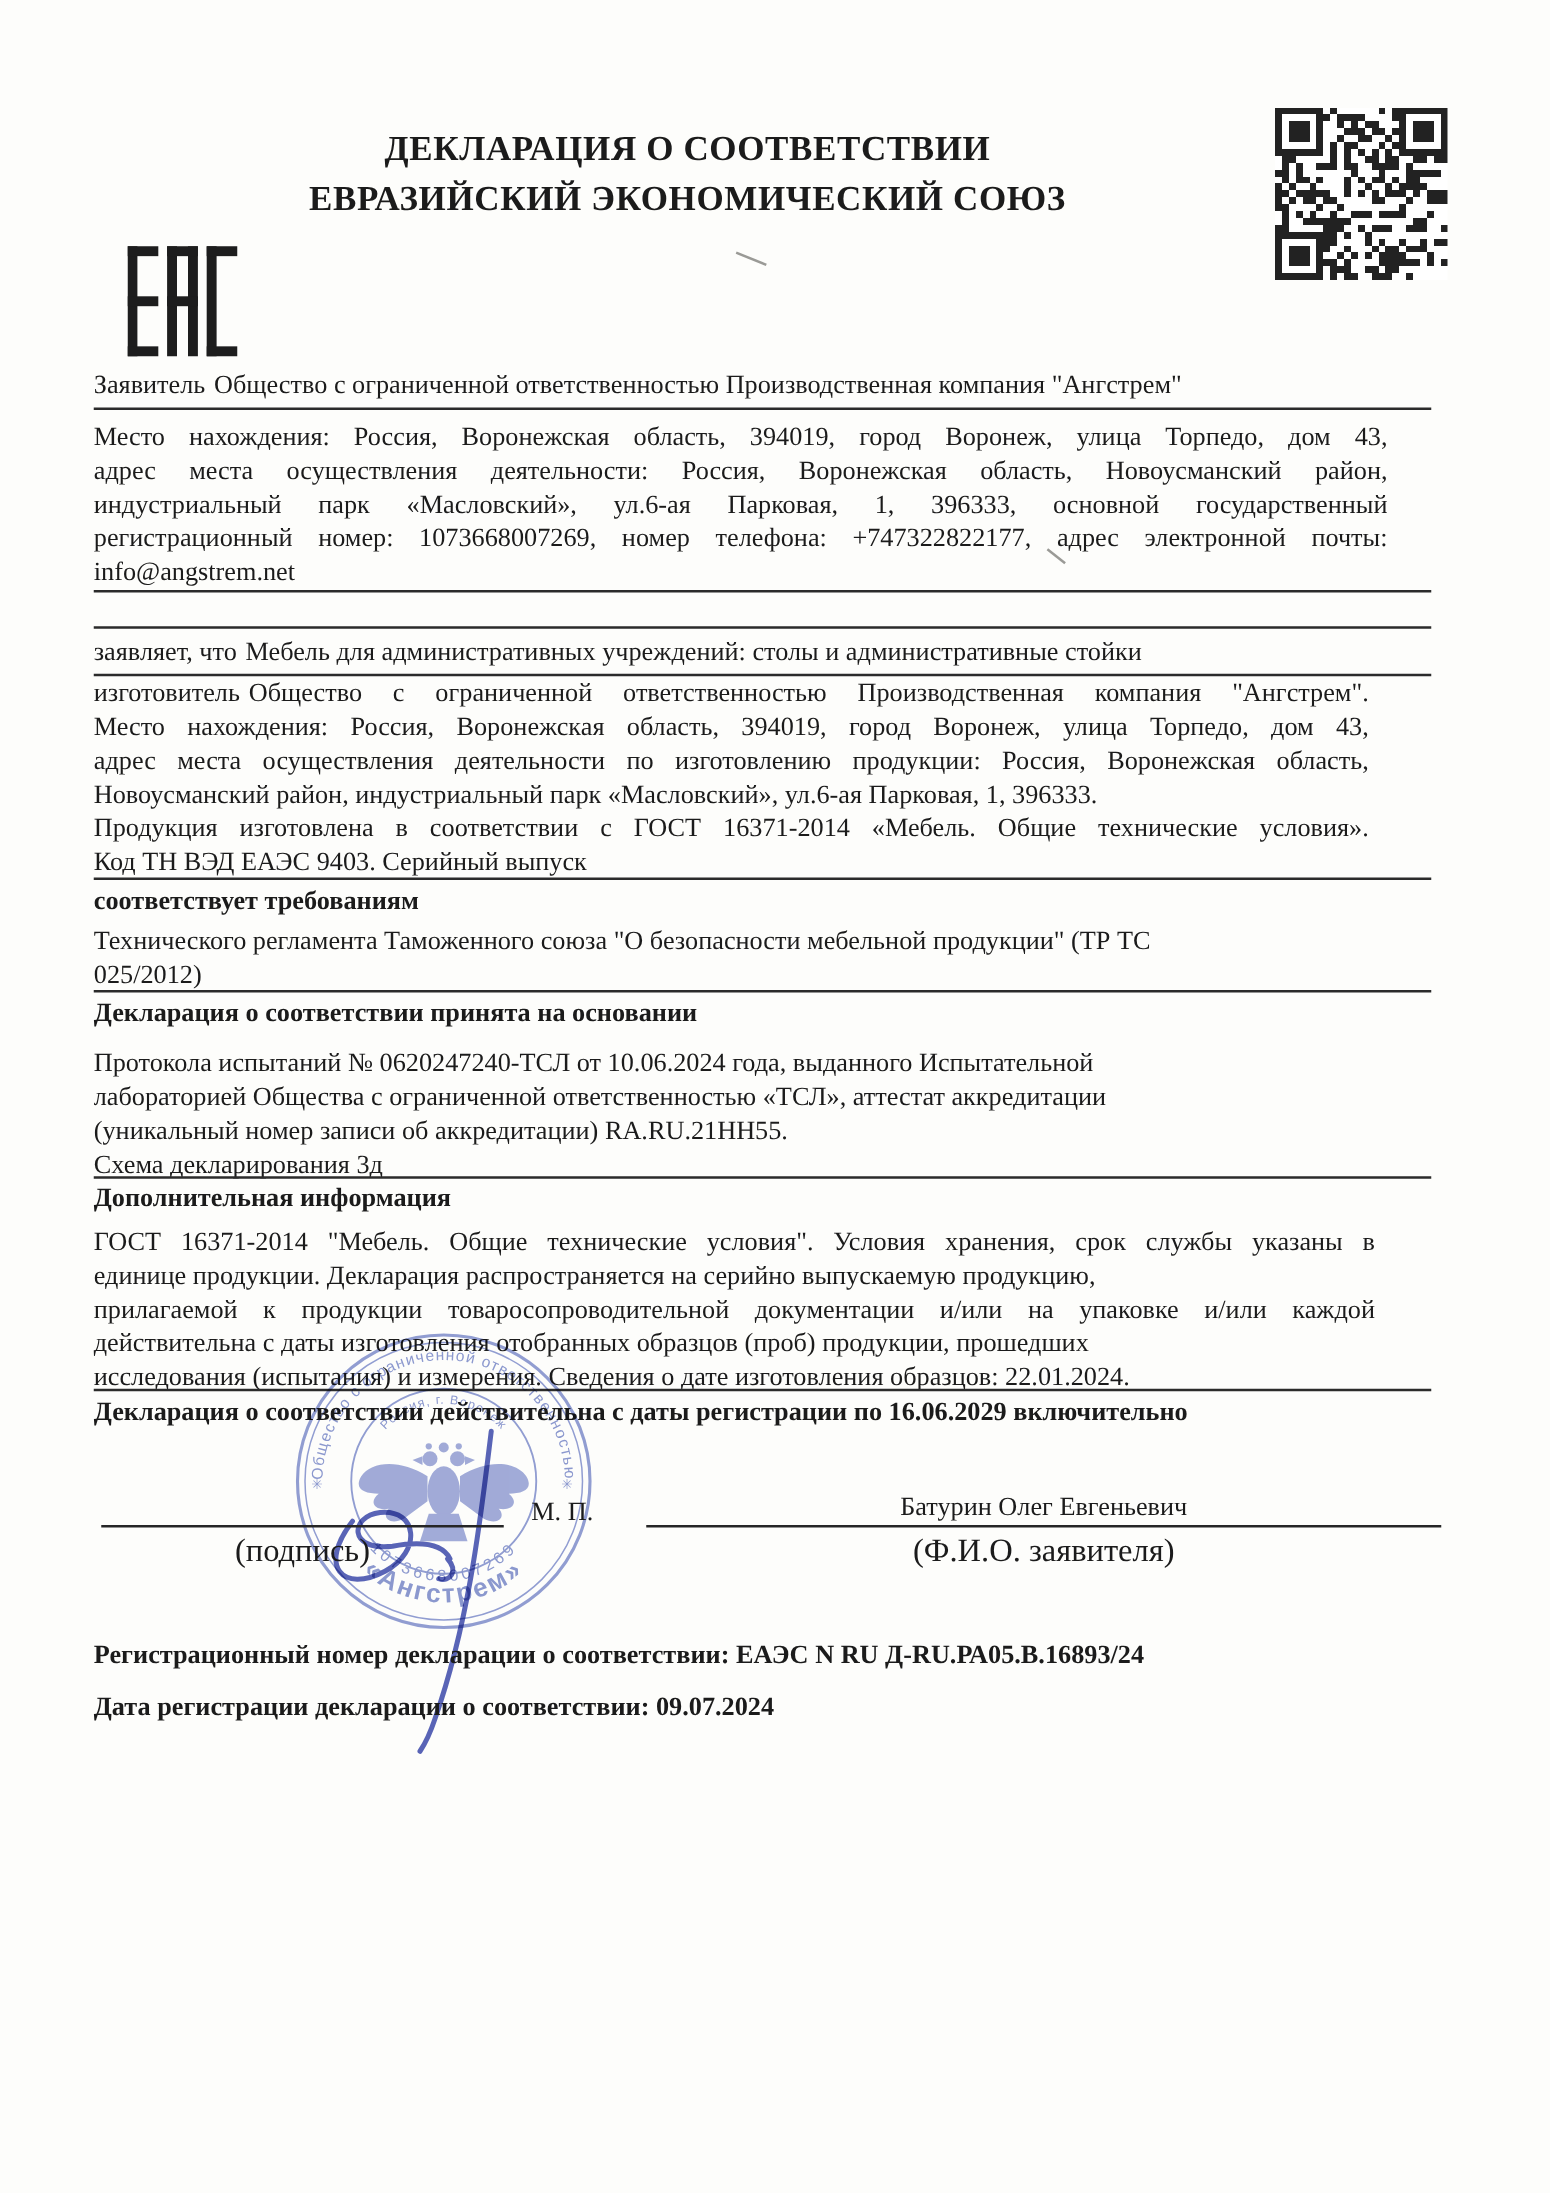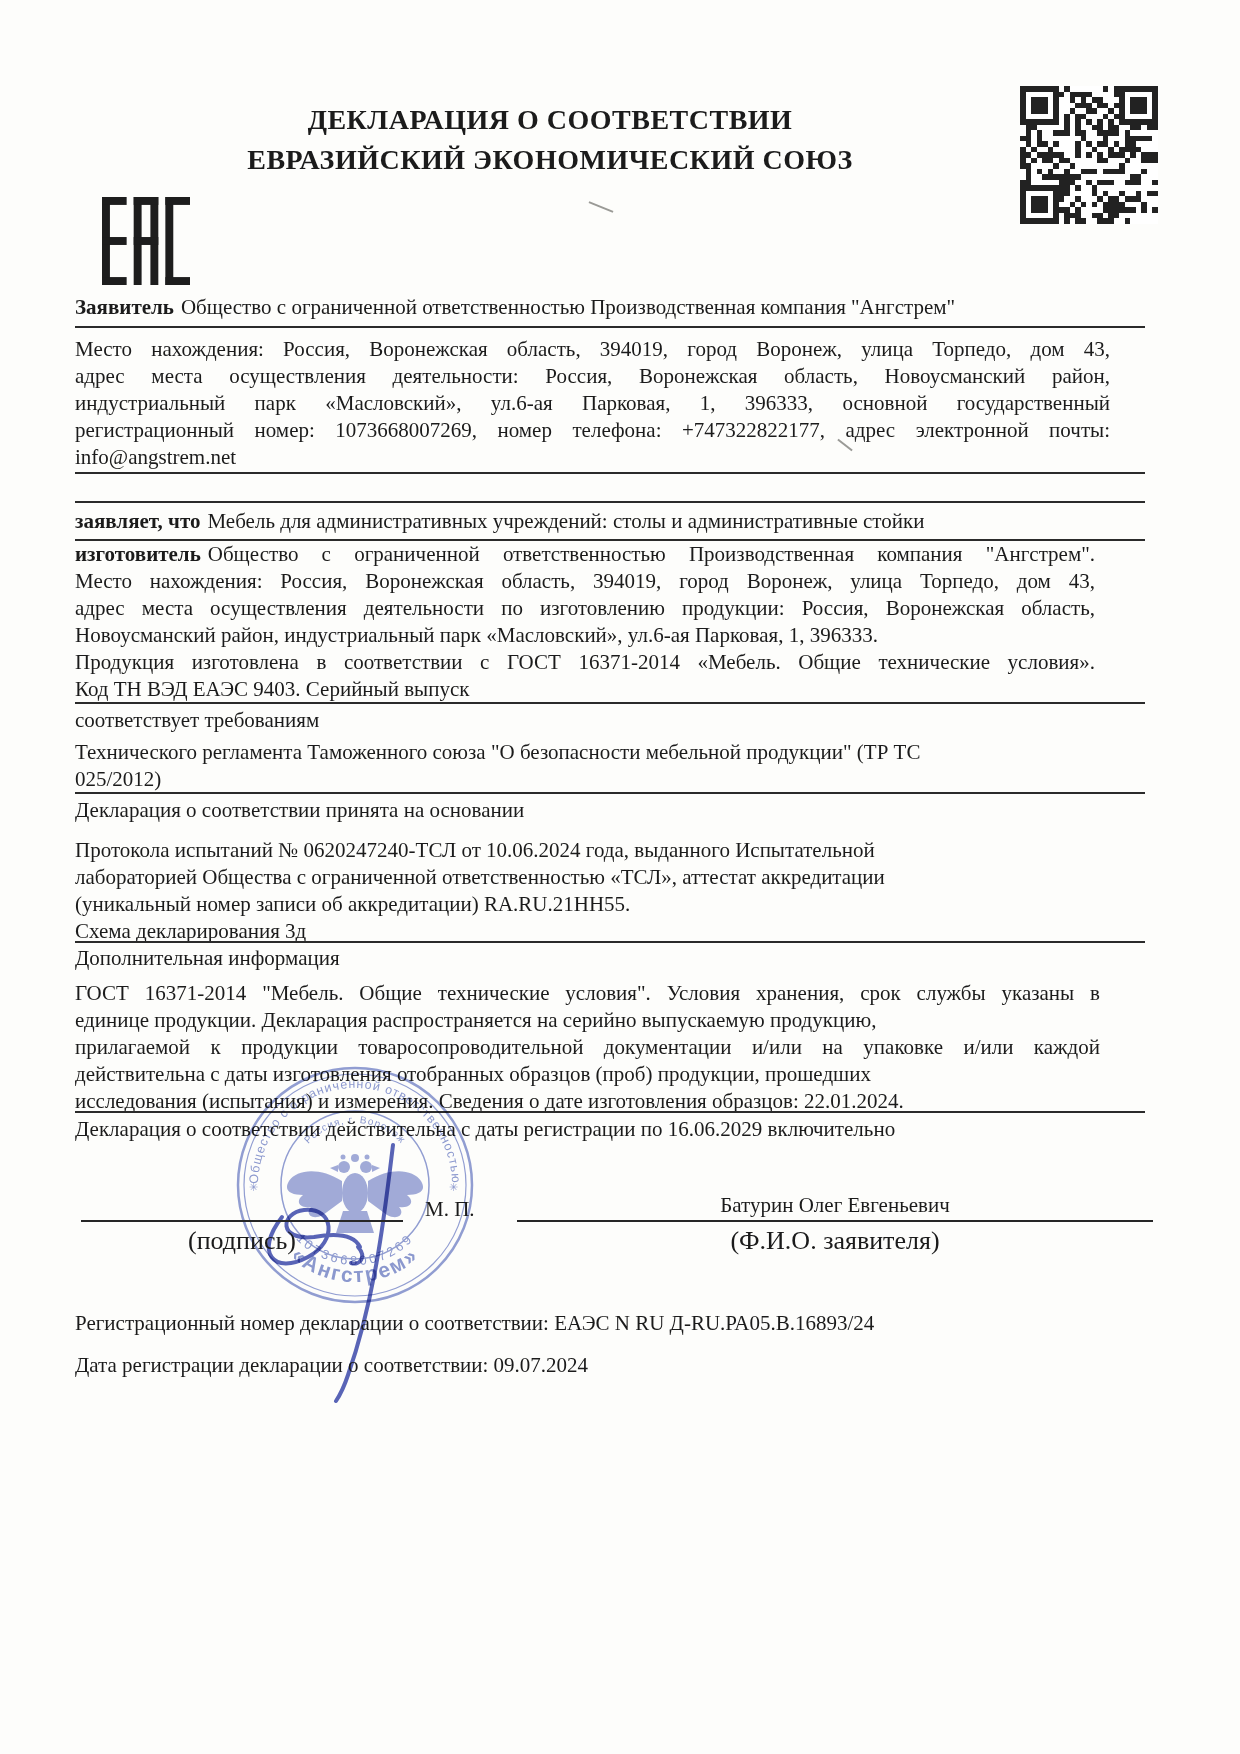--- a/index.html
+++ b/index.html
@@ -1,22 +1,22 @@
 <!DOCTYPE html>
 <html lang="ru"><head>
 <meta charset="utf-8">
 <style>
   html,body{margin:0;padding:0;background:#fdfdfb;}
   .page{position:relative;width:1240px;height:1754px;background:#fdfdfb;overflow:hidden;
         font-family:"Liberation Serif","DejaVu Serif",serif;color:#1b1b1b;}
   .abs{position:absolute;}
   .title{left:75px;width:950px;text-align:center;font-weight:bold;font-size:28px;line-height:40px;letter-spacing:.5px;}
   .body-txt{font-size:21px;line-height:27px;}
-  .bold{font-weight:normal;}
-  .lead{font-weight:bold;margin-right:7px;}
+  .bold{font-weight:bold;}
+  .lead{font-weight:normal;margin-right:7px;}
   .ln{white-space:nowrap;}
   .stretch{white-space:normal;text-align:justify;text-align-last:justify;}
   .rule{left:75px;width:1070px;height:2px;background:#2b2b2b;}
   .center{text-align:center;}
   .sig-line{height:2px;background:#262626;}
   .caption{font-size:26px;}
   .eac-svg{left:102px;top:196px;}
   .qr-svg{left:1020px;top:86px;}
   .stamp-svg{left:225px;top:1055px;mix-blend-mode:multiply;opacity:.82;}
   .sign-svg{left:230px;top:1115px;mix-blend-mode:multiply;opacity:.88;}

